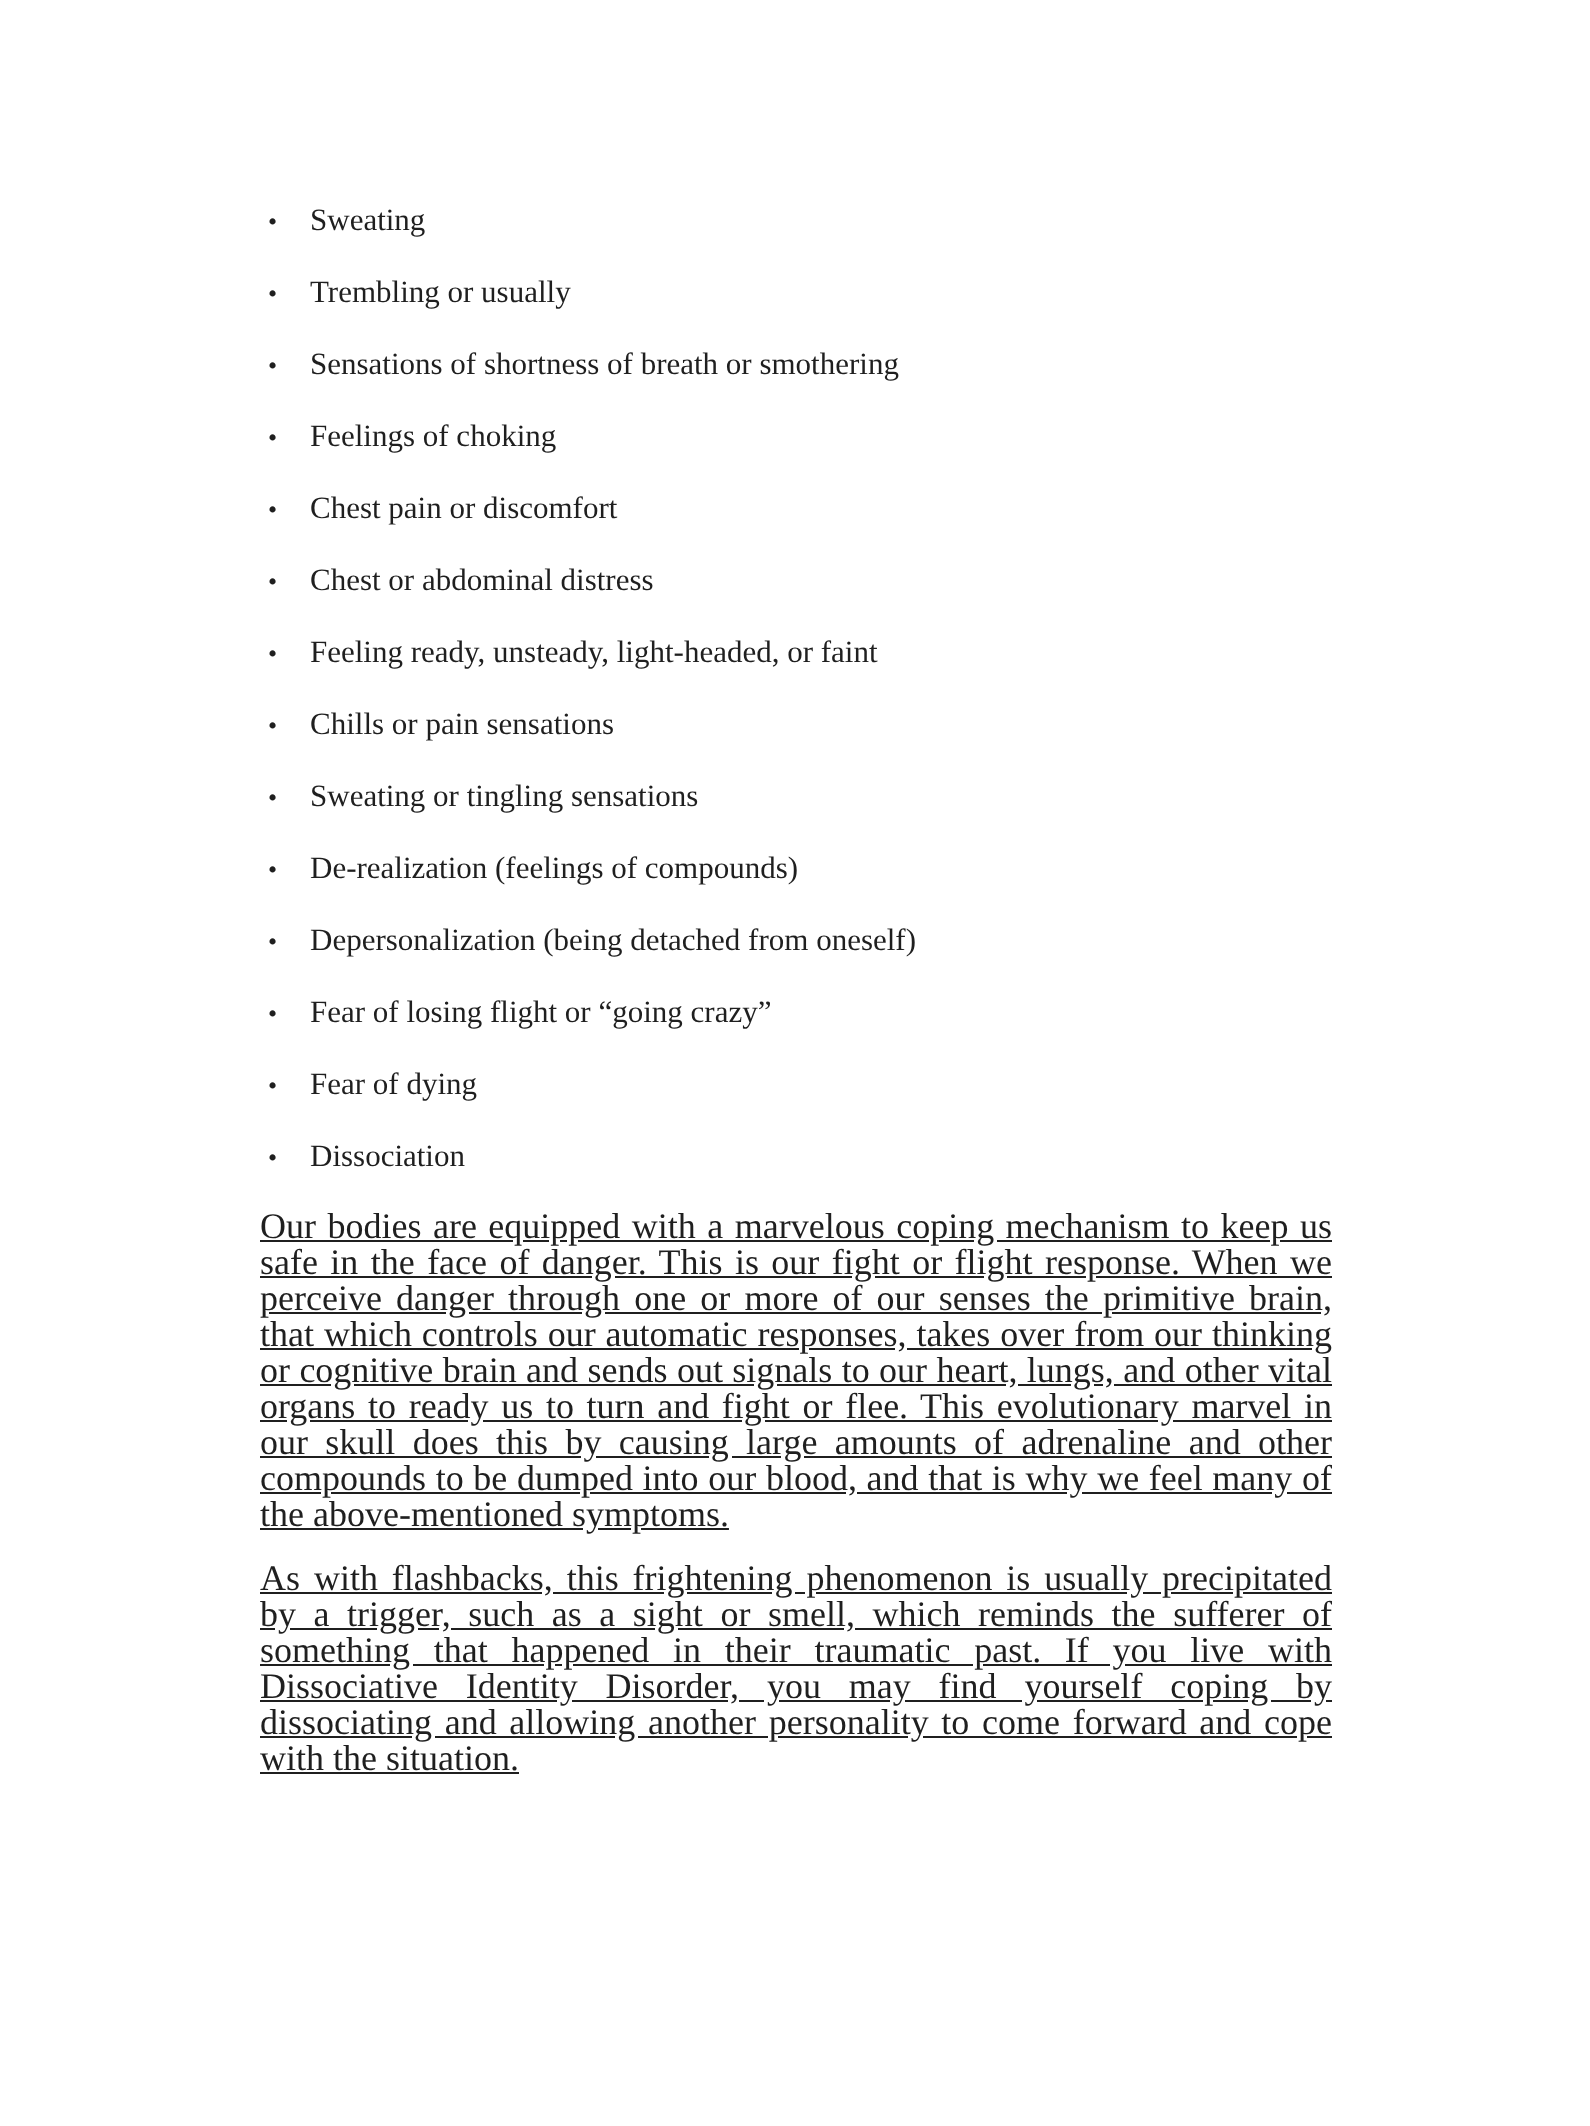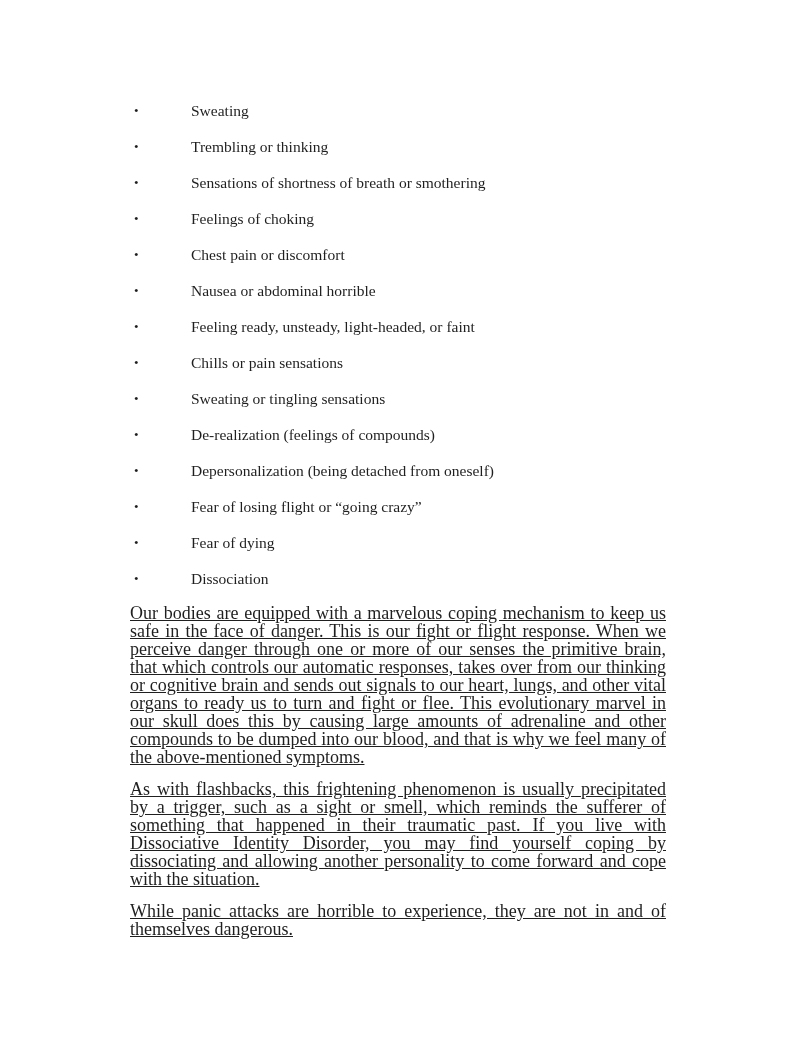--- a/index.html
+++ b/index.html
@@ -36,21 +36,20 @@
   }
   .bullet {
     flex: 0 0 25px;
     padding-left: 4px;
     box-sizing: border-box;
     font-size: 13px;
     line-height: 22px;
   }
   .symptom-text {
     flex: 1 1 auto;
-    margin-left: 36px;
   }
   .body-para {
     margin: 0 0 14px 0;
     font-size: 18px;
     line-height: 18px;
     text-align: justify;
     text-decoration: underline;
   }
   .page-number {
     position: absolute;
@@ -68,37 +67,37 @@
 <div class="page">
   <div class="content">
 
     <ul class="symptom-list">
       <li>
         <span class="bullet">•</span>
         <span class="symptom-text">Sweating</span>
       </li>
       <li>
         <span class="bullet">•</span>
-        <span class="symptom-text">Trembling or thinking</span>
+        <span class="symptom-text">Trembling or usually</span>
       </li>
       <li>
         <span class="bullet">•</span>
         <span class="symptom-text">Sensations of shortness of breath or smothering</span>
       </li>
       <li>
         <span class="bullet">•</span>
         <span class="symptom-text">Feelings of choking</span>
       </li>
       <li>
         <span class="bullet">•</span>
         <span class="symptom-text">Chest pain or discomfort</span>
       </li>
       <li>
         <span class="bullet">•</span>
-        <span class="symptom-text">Nausea or abdominal horrible</span>
+        <span class="symptom-text">Chest or abdominal distress</span>
       </li>
       <li>
         <span class="bullet">•</span>
         <span class="symptom-text">Feeling ready, unsteady, light-headed, or faint</span>
       </li>
       <li>
         <span class="bullet">•</span>
         <span class="symptom-text">Chills or pain sensations</span>
       </li>
       <li>
@@ -122,18 +121,17 @@
         <span class="symptom-text">Fear of dying</span>
       </li>
       <li>
         <span class="bullet">•</span>
         <span class="symptom-text">Dissociation</span>
       </li>
     </ul>
 
     <p class="body-para">Our bodies are equipped with a marvelous coping mechanism to keep us safe in the face of danger. This is our fight or flight response. When we perceive danger through one or more of our senses the primitive brain, that which controls our automatic responses, takes over from our thinking or cognitive brain and sends out signals to our heart, lungs, and other vital organs to ready us to turn and fight or flee. This evolutionary marvel in our skull does this by causing large amounts of adrenaline and other compounds to be dumped into our blood, and that is why we feel many of the above-mentioned symptoms.</p>
     <p class="body-para">As with flashbacks, this frightening phenomenon is usually precipitated by a trigger, such as a sight or smell, which reminds the sufferer of something that happened in their traumatic past. If you live with Dissociative Identity Disorder, you may find yourself coping by dissociating and allowing another personality to come forward and cope with the situation.</p>
-    <p class="body-para">While panic attacks are horrible to experience, they are not in and of themselves dangerous.</p>
 
   </div>
 
   <div class="page-number">256</div>
 </div>
 
 </body></html>

